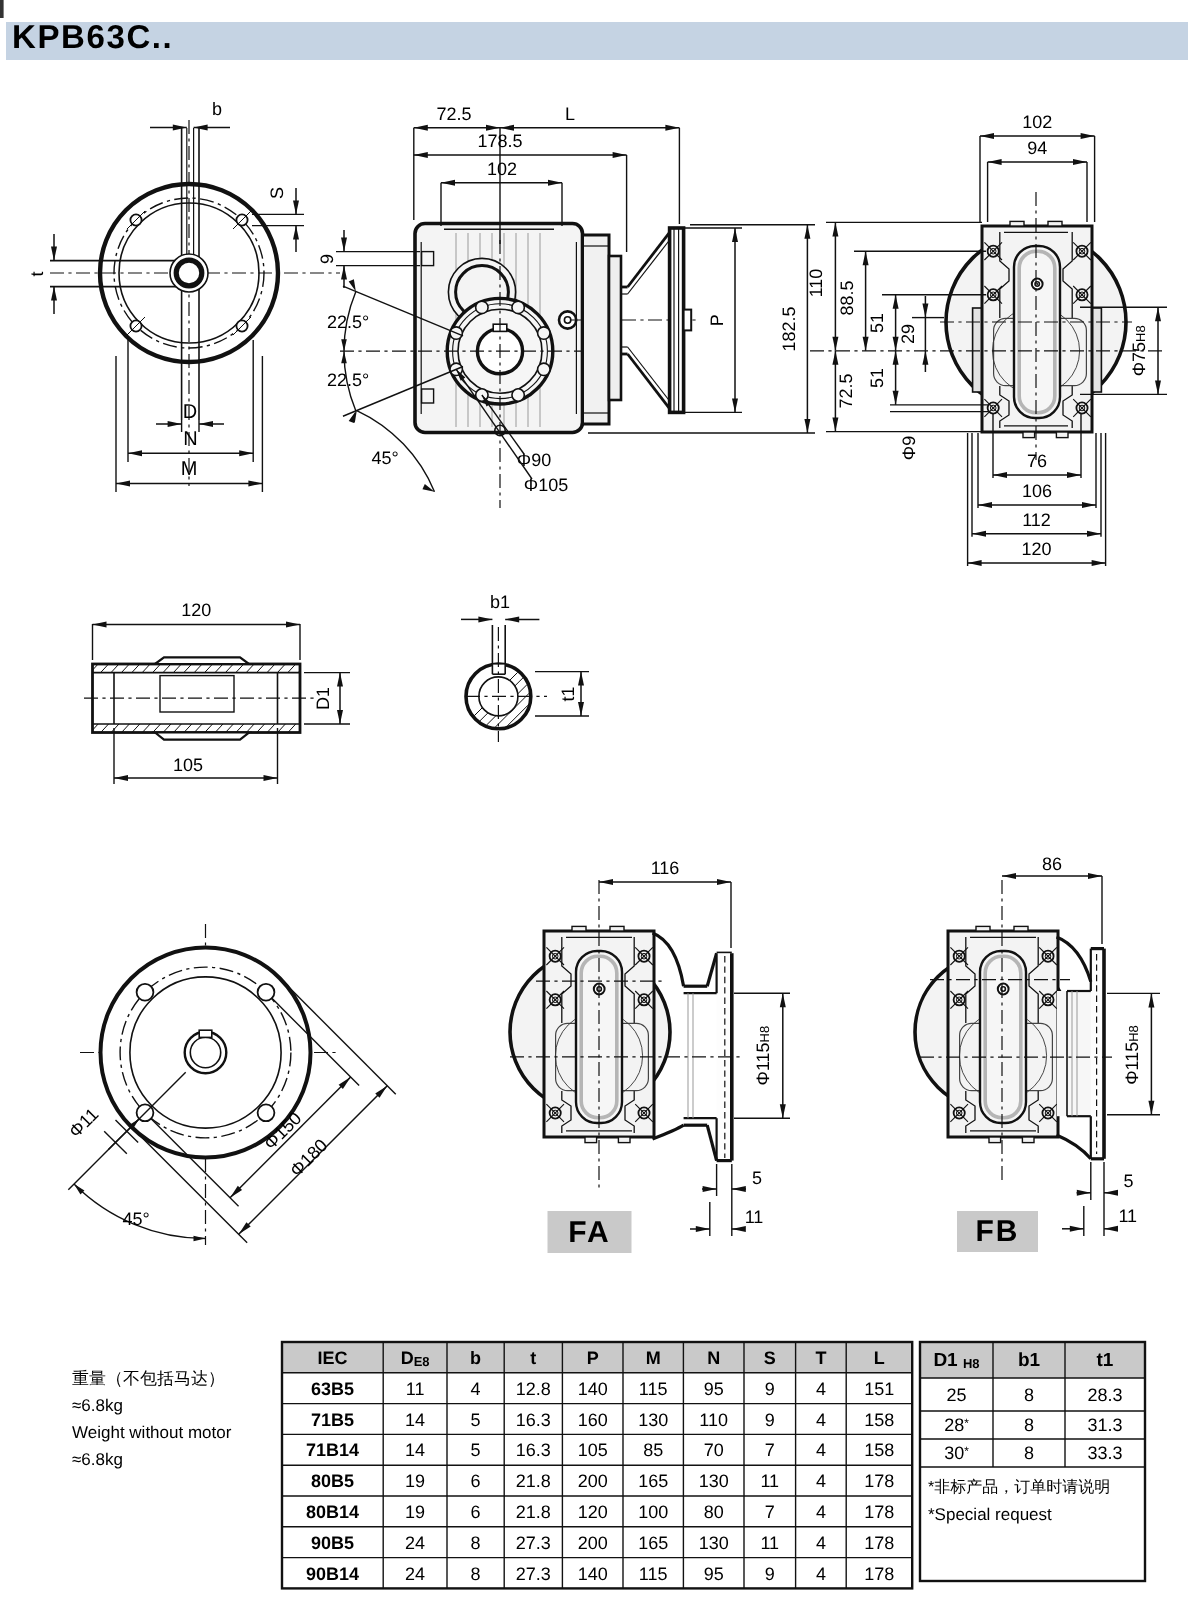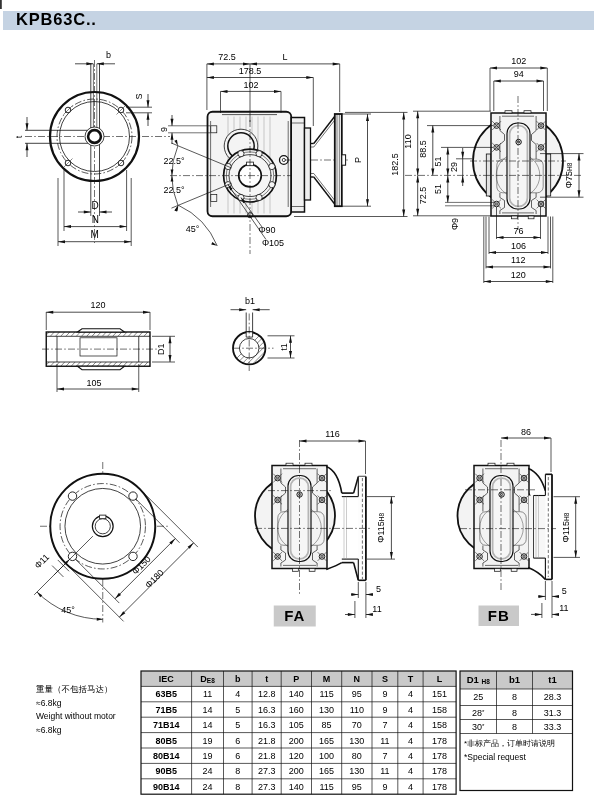--- a/index.html
+++ b/index.html
@@ -1,18 +1,18 @@
 <!DOCTYPE html>
 <html><head>
 <meta charset="utf-8">
 <style>
 html,body{margin:0;padding:0;background:#fff;}
 #page{position:relative;width:600px;height:805px;background:#fff;overflow:hidden;}
 #bar{position:absolute;left:3px;top:11px;width:591px;height:18.5px;background:#c5d3e3;}
-#title{position:absolute;left:16px;top:10px;font-family:"Liberation Sans",sans-serif;
+#title{position:absolute;left:6px;top:10px;font-family:"Liberation Sans",sans-serif;
  font-weight:bold;font-size:16.5px;letter-spacing:0.8px;color:#000;}
 </style>
 </head>
 <body>
 <div id="page">
 <div id="bar"></div>
 <div id="title">KPB63C..</div>
 <svg width="600" height="805" viewBox="0 0 600 805">
 <defs>
 <clipPath id="shafttop">

